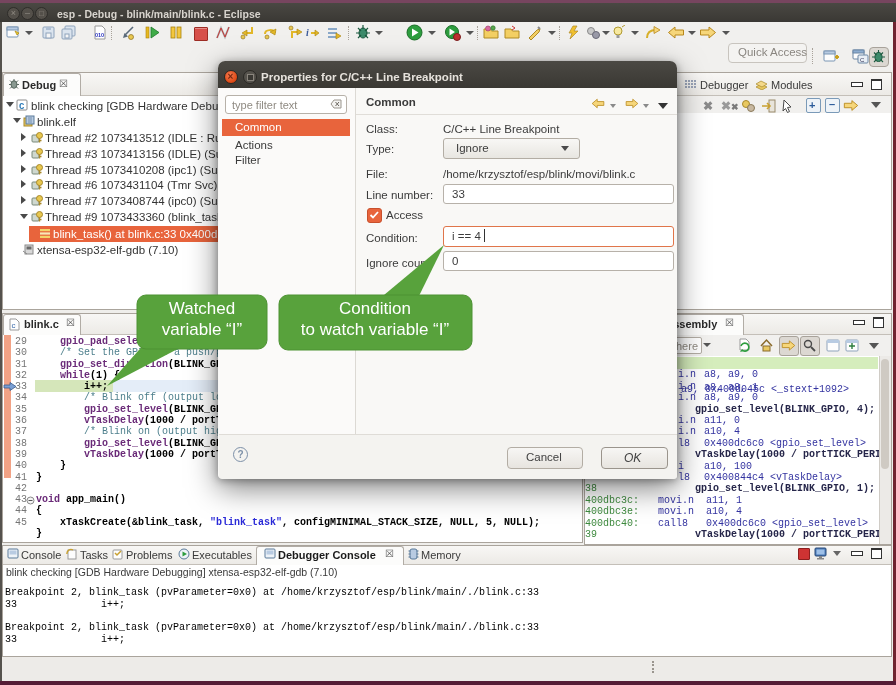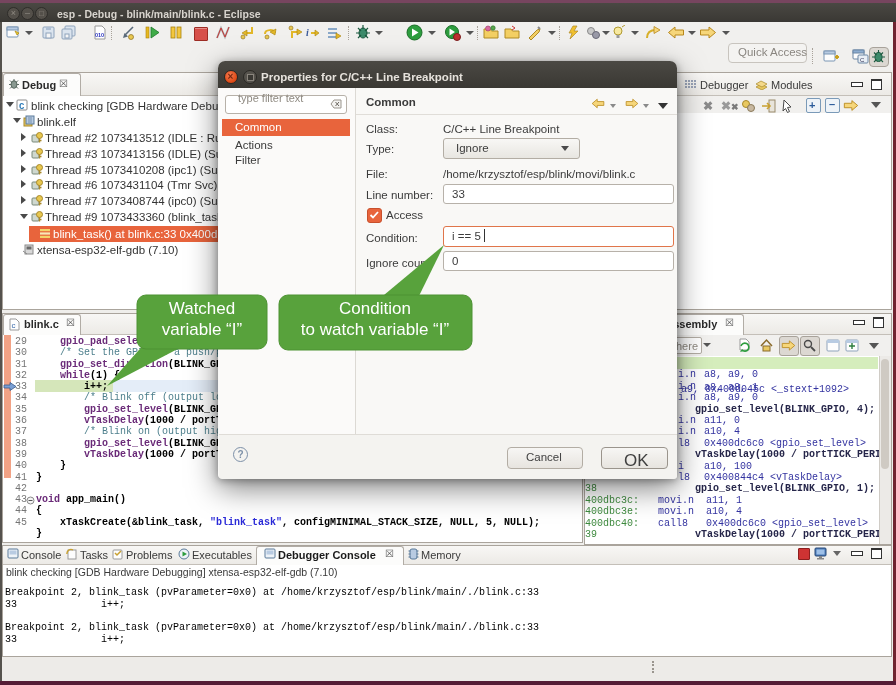--- a/index.html
+++ b/index.html
@@ -518,21 +518,21 @@
 <div class="a" style="left:218px;top:61px;width:459px;height:417px;border-radius:7px 7px 3px 3px;box-shadow:0 10px 30px rgba(0,0,0,.5),0 2px 8px rgba(0,0,0,.35);background:#f9f8f6;"></div>
 <div class="a" style="left:218px;top:61px;width:459px;height:27px;border-radius:7px 7px 0 0;background:linear-gradient(#4b4944,#3a3833);"></div>
 <div class="a" style="left:224px;top:70px;width:12px;height:12px;border-radius:50%;background:radial-gradient(circle at 40% 35%,#f47a50,#dd4814 70%);border:1px solid #2a2824;"></div>
 <div class="a" style="left:227.5px;top:72px;color:#7a2810;font-size:10px;font-weight:bold;font-family:'Liberation Sans';line-height:10px;">×</div>
 <div class="a" style="left:243px;top:70px;width:12px;height:12px;border-radius:50%;background:#55524c;border:1px solid #2a2824;"></div>
 <div class="a" style="left:246.5px;top:73.5px;width:5px;height:5px;background:#3a3833;border:1px solid #8a857d;"></div>
 <div class="a s" style="left:261px;top:71px;font-weight:bold;color:#e6e2dc;font-size:11.5px;">Properties for C/C++ Line Breakpoint</div>
 
 <div class="a" style="left:219px;top:88px;width:136px;height:346px;background:#fbfaf9;"></div>
 <div class="a" style="left:225px;top:95px;width:120px;height:17px;background:#fff;border:1px solid #b7b1a9;border-radius:3px;"></div>
-<div class="a s" style="left:232px;top:92px;color:#8f8a82;margin-left:6px;">type filter text</div>
+<div class="a s" style="left:232px;top:99px;color:#8f8a82;">type filter text</div>
 <svg class="a" style="left:330px;top:99px;" width="12" height="10" viewBox="0 0 12 10">
         <path d="M4 1 h7 v8 h-7 L1 5 Z" fill="#f4f3f1" stroke="#9a958d"></path>
         <path d="M5.5 3 l3.5 4 M9 3 L5.5 7" stroke="#6a665f" stroke-width="1"></path>
       </svg>
 <div class="a" style="left:222px;top:119px;width:128px;height:17px;background:#e8643c;"></div>
 <div class="a s" style="left:235px;top:121px;color:#fff;font-size:11.5px;">Common</div>
 <div class="a s" style="left:235px;top:139px;color:#3b3b3b;font-size:11.5px;">Actions</div>
 <div class="a s" style="left:235px;top:154px;color:#3b3b3b;font-size:11.5px;">Filter</div>
 <div class="a" style="left:355px;top:88px;width:1px;height:346px;background:#dcd9d4;"></div>
 
@@ -559,32 +559,32 @@
 <div class="a s" style="left:366px;top:189px;font-size:11.5px;color:#3b3b3b;">Line number:</div>
 <div class="a" style="left:443px;top:184px;width:229px;height:18px;background:#fff;border:1px solid #b7b1a9;border-radius:3px;"></div>
 <div class="a s" style="left:452px;top:188px;font-size:11.5px;color:#3b3b3b;">33</div>
 <div class="a" style="left:367px;top:208px;width:13px;height:13px;background:#e8643c;border:1px solid #c8502c;border-radius:3px;"></div>
 <svg class="a" style="left:369px;top:210px;" width="11" height="10" viewBox="0 0 11 10">
         <path d="M1.5 5 L4 7.5 L9 2" stroke="#fff" stroke-width="1.8" fill="none"></path>
       </svg>
 <div class="a s" style="left:386px;top:209px;font-size:11.5px;color:#3b3b3b;">Access</div>
 <div class="a s" style="left:366px;top:232px;font-size:11.5px;color:#3b3b3b;">Condition:</div>
 <div class="a" style="left:443px;top:226px;width:229px;height:19px;background:#fff;border:1px solid #e0754a;border-radius:3px;"></div>
-<div class="a s" style="left:452px;top:230px;font-size:11.5px;color:#3b3b3b;">i == 5</div>
+<div class="a s" style="left:452px;top:230px;font-size:11.5px;color:#3b3b3b;">i == 4</div>
 <div class="a" style="left:484px;top:229px;width:1px;height:13px;background:#333;"></div>
 <div class="a s" style="left:366px;top:257px;font-size:11.5px;color:#3b3b3b;">Ignore count:</div>
 <div class="a" style="left:443px;top:251px;width:229px;height:18px;background:#fff;border:1px solid #b7b1a9;border-radius:3px;"></div>
 <div class="a s" style="left:452px;top:255px;font-size:11.5px;color:#3b3b3b;">0</div>
 
 <div class="a" style="left:219px;top:434px;width:458px;height:44px;background:#f4f3f0;border-top:1px solid #dfdcd7;border-radius:0 0 3px 3px;"></div>
 <div class="a" style="left:233px;top:447px;width:13px;height:13px;border-radius:50%;border:1.5px solid #7d90a8;color:#7d90a8;font-size:10px;font-weight:bold;text-align:center;line-height:13px;font-family:'Liberation Sans';">?</div>
 <div class="a" style="left:507px;top:447px;width:74px;height:20px;background:linear-gradient(#f7f6f4,#e7e4df);border:1px solid #b3ada4;border-radius:4px;"></div>
 <div class="a s" style="left:526px;top:451px;font-size:11.5px;color:#3f3f3f;">Cancel</div>
 <div class="a" style="left:601px;top:447px;width:65px;height:20px;background:linear-gradient(#f7f6f4,#e7e4df);border:1px solid #9a948c;border-radius:4px;"></div>
-<div class="a s" style="left:624px;top:451px;font-size:17px;color:#3f3f3f;">OK</div>
+<div class="a s" style="left:624px;top:451px;font-size:12px;color:#3f3f3f;font-style:italic;">OK</div>
 </div>
 
 <div id="callouts">
 <svg class="a" style="left:90px;top:240px;" width="400px" height="160px" viewBox="0 0 400 160">
   <polygon points="56,102 101,102 17,146" fill="#58a23c"></polygon>
   <rect x="47" y="55" width="130" height="54" rx="9" fill="#58a23c" stroke="#4d9233" stroke-width="1"></rect>
   <polygon points="288,60 327,60 354,5" fill="#58a23c"></polygon>
   <rect x="189" y="55" width="193" height="55" rx="9" fill="#58a23c" stroke="#4d9233" stroke-width="1"></rect>
   <text x="112" y="74" text-anchor="middle" fill="#fff" font-size="17" font-family="Liberation Sans">Watched</text>
   <text x="112" y="95" text-anchor="middle" fill="#fff" font-size="17" font-family="Liberation Sans">variable “I”</text>

